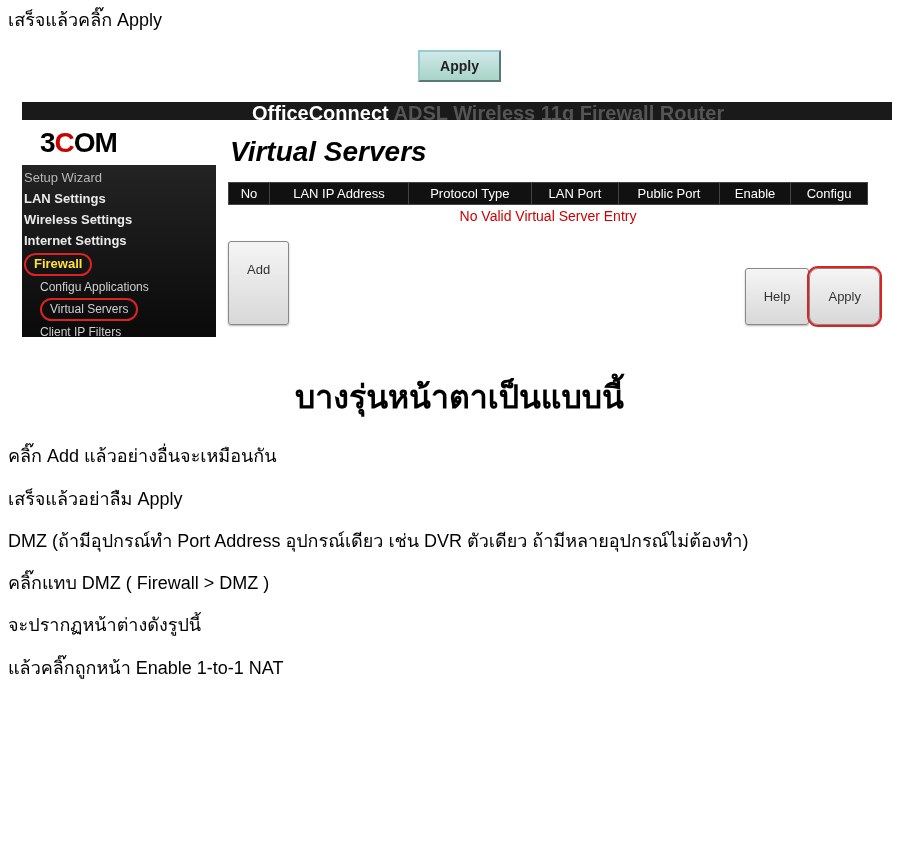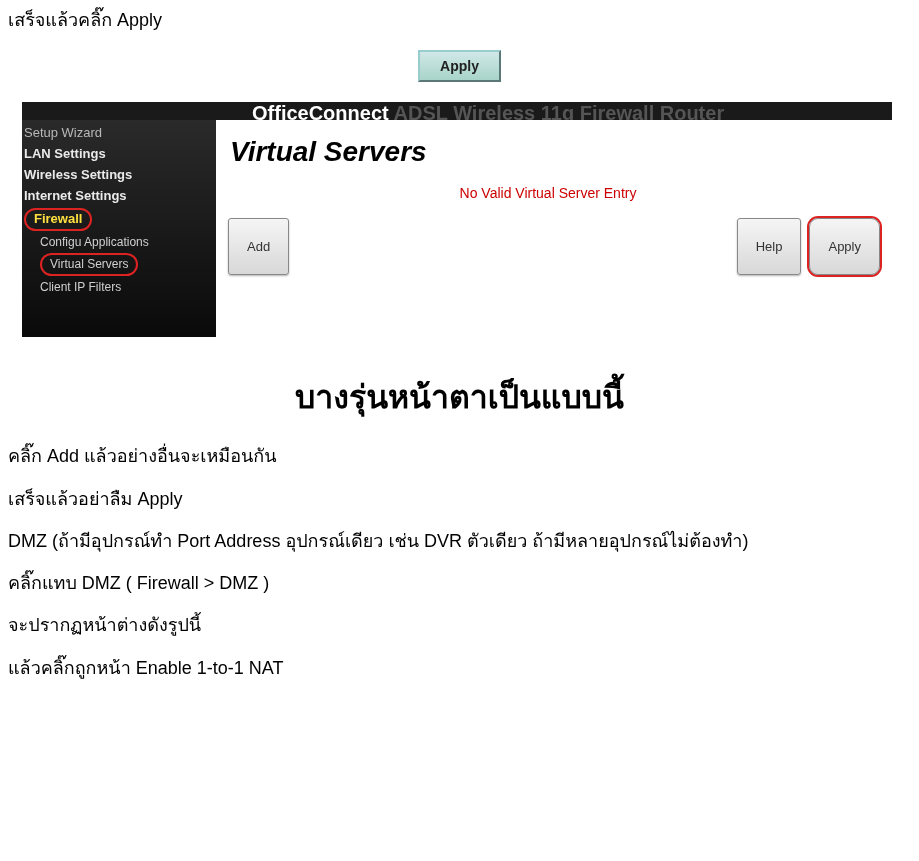--- a/index.html
+++ b/index.html
@@ -134,21 +134,21 @@
     border-radius: 3px;
     padding: 20px 18px;
     font-size: 13px;
     color: #333;
     box-shadow: 0 1px 2px rgba(0,0,0,.3);
   }
   .router-btn.circ {
     box-shadow: 0 0 0 2px #d22, 0 1px 2px rgba(0,0,0,.3);
     border-radius: 9px;
   }
-  .right-btns { display: flex; gap: 8px; }
+  .right-btns { display: flex; gap: 0; margin-top: 27px; }
 
   h2.center-title {
     text-align: center;
     font-weight: bold;
     font-size: 32px;
     margin: 18px 0 22px 0;
   }
 </style>
 </head>
 <body>
@@ -159,39 +159,53 @@
   <span class="apply-btn">Apply</span>
 </div>
 
 <div class="router-shot">
   <div class="top-strip">
     <span class="white">OfficeConnect</span>
     <span class="gray">ADSL Wireless 11g Firewall Router</span>
   </div>
   <div class="main-row">
     <div class="sidebar">
+      <div class="logo-band">
+        <span class="logo-3com">
+          <span>3</span><span class="red">C</span><span>OM</span>
+        </span>
+      </div>
       <div class="menu">
         <div class="menu-item dim">Setup Wizard</div>
         <div class="menu-item">LAN Settings</div>
         <div class="menu-item">Wireless Settings</div>
         <div class="menu-item">Internet Settings</div>
         <div class="menu-item firewall">
           <span class="circled-red">Firewall</span>
         </div>
         <div class="sub-item">Configu Applications</div>
         <div class="sub-item">
           <span class="circled-red">Virtual Servers</span>
         </div>
         <div class="sub-item">Client IP Filters</div>
       </div>
     </div>
     <div class="content-area">
       <div class="vs-title">Virtual Servers</div>
       <table class="vs">
         <tbody>
+            <tr>
+          <th>No</th>
+          <th>LAN IP Address</th>
+          <th>Protocol Type</th>
+          <th>LAN Port</th>
+          <th>Public Port</th>
+          <th>Enable</th>
+          <th>Configu</th>
+        </tr>
         <tr>
           <td colspan="7" class="empty-msg">No Valid Virtual Server Entry</td>
         </tr>
       </tbody>
         </table>
       <div class="btn-row">
         <span class="router-btn">Add</span>
         <span class="right-btns">
           <span class="router-btn">Help</span>
           <span class="router-btn circ">Apply</span>

